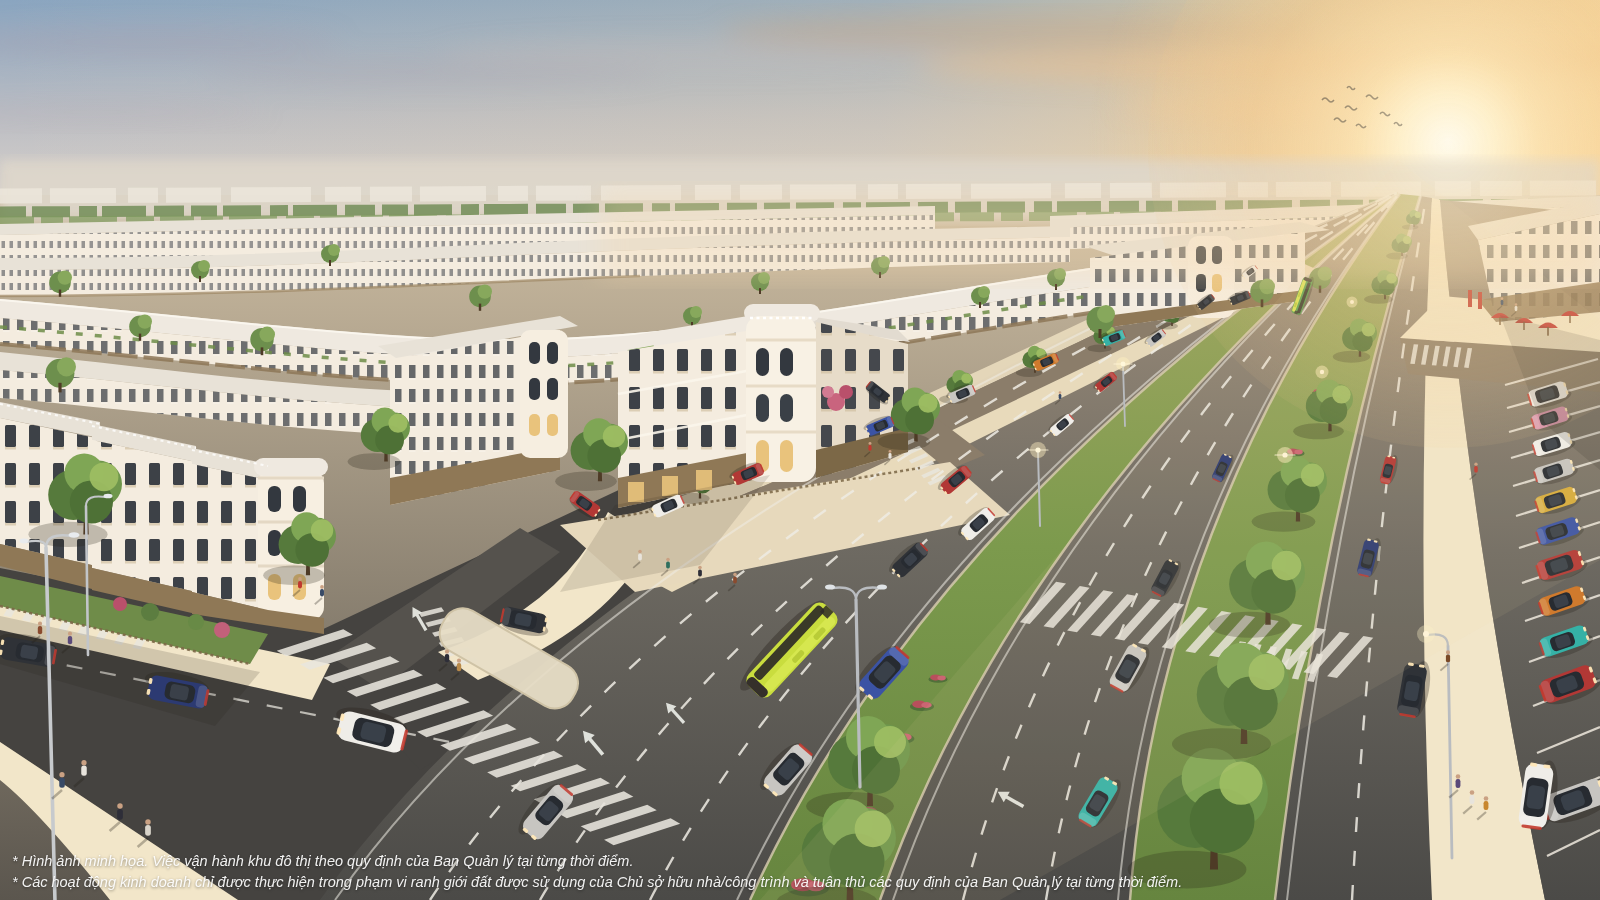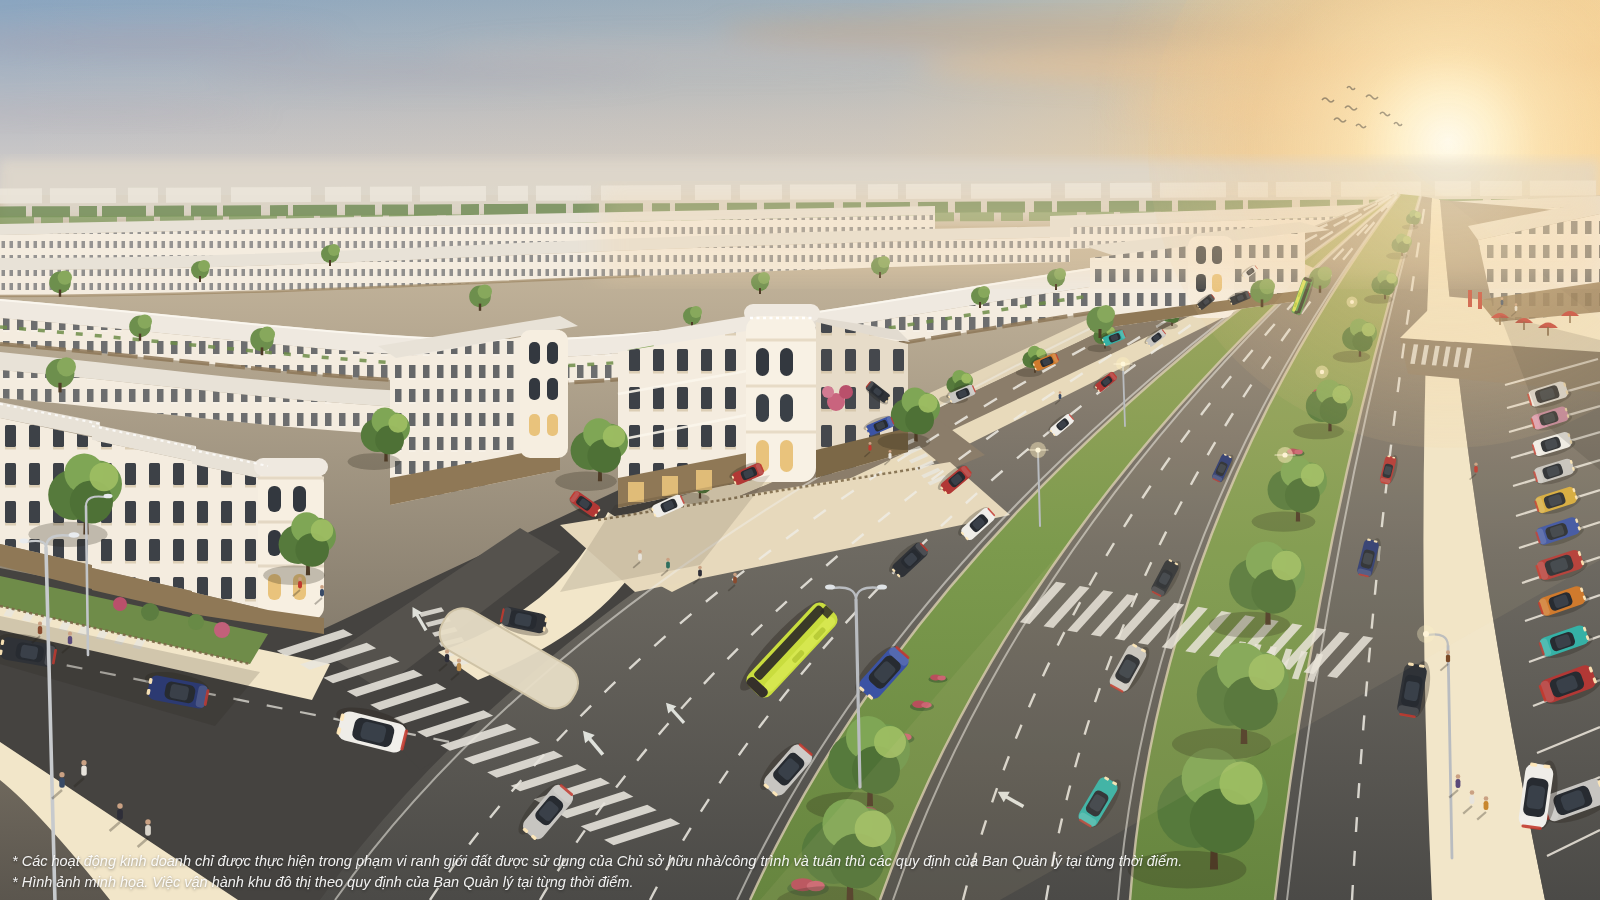--- a/index.html
+++ b/index.html
@@ -661,16 +661,16 @@
 </g>
 
 <g>
   <rect x="600" y="190" width="1000" height="90" fill="#f6d9ae" opacity=".28" filter="url(#bl12)"></rect>
   <path d="M1398,160 L1600,320 L1600,560 L1000,900 L760,900 Z" fill="#f8d9a0" opacity=".08"></path>
   <circle cx="1448" cy="148" r="300" fill="url(#sunG)" opacity=".5"></circle>
 </g>
 </svg>
 
 <div class="disclaimer">
+  <p>* Hình ảnh minh họa. Việc vận hành khu đô thị theo quy định của Ban Quản lý tại từng thời điểm.</p>
   <p>* Các hoạt động kinh doanh chỉ được thực hiện trong phạm vi ranh giới đất được sử dụng của Chủ sở hữu nhà/công trình và tuân thủ các quy định của Ban Quản lý tại từng thời điểm.</p>
-  <p>* Hình ảnh minh họa. Việc vận hành khu đô thị theo quy định của Ban Quản lý tại từng thời điểm.</p>
 </div>
 </div>
 
 </body></html>

